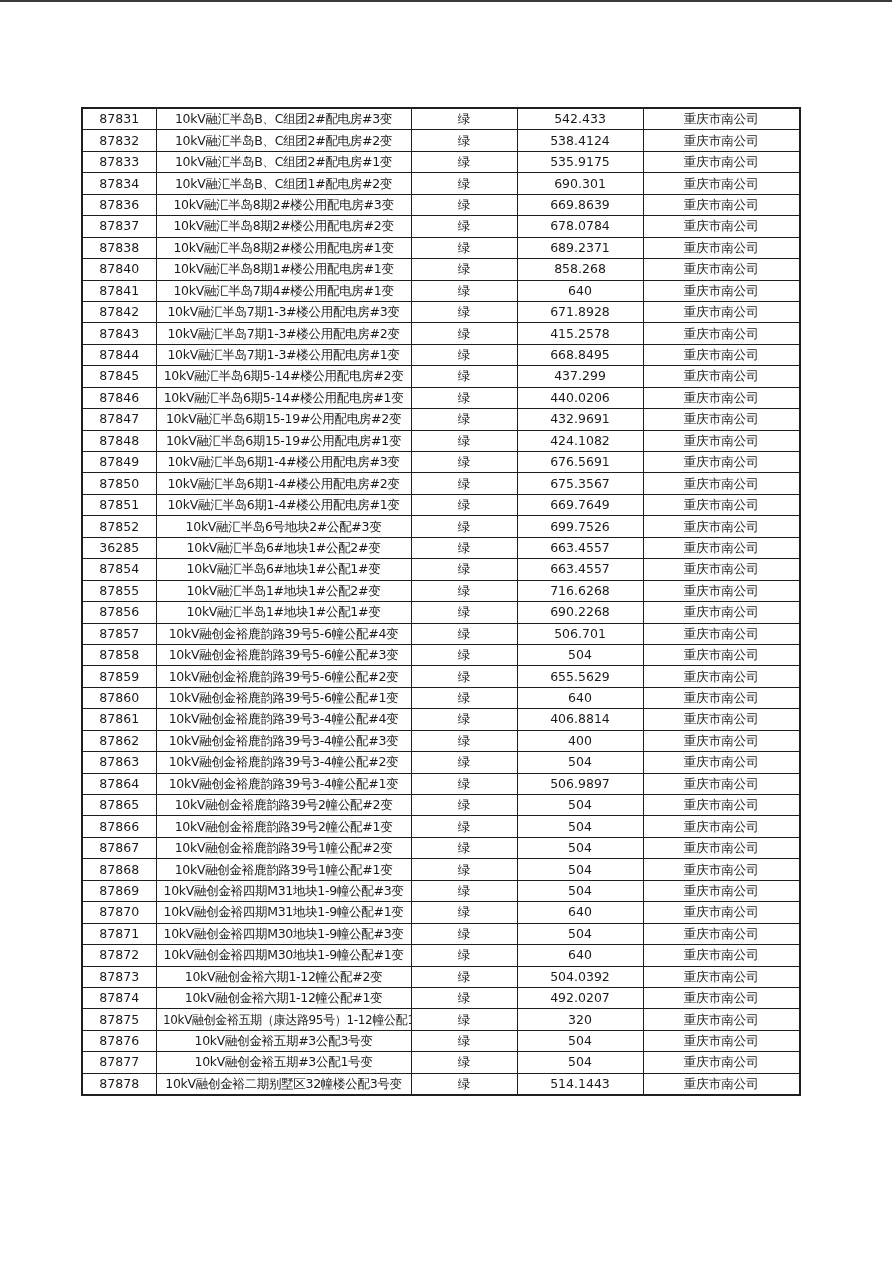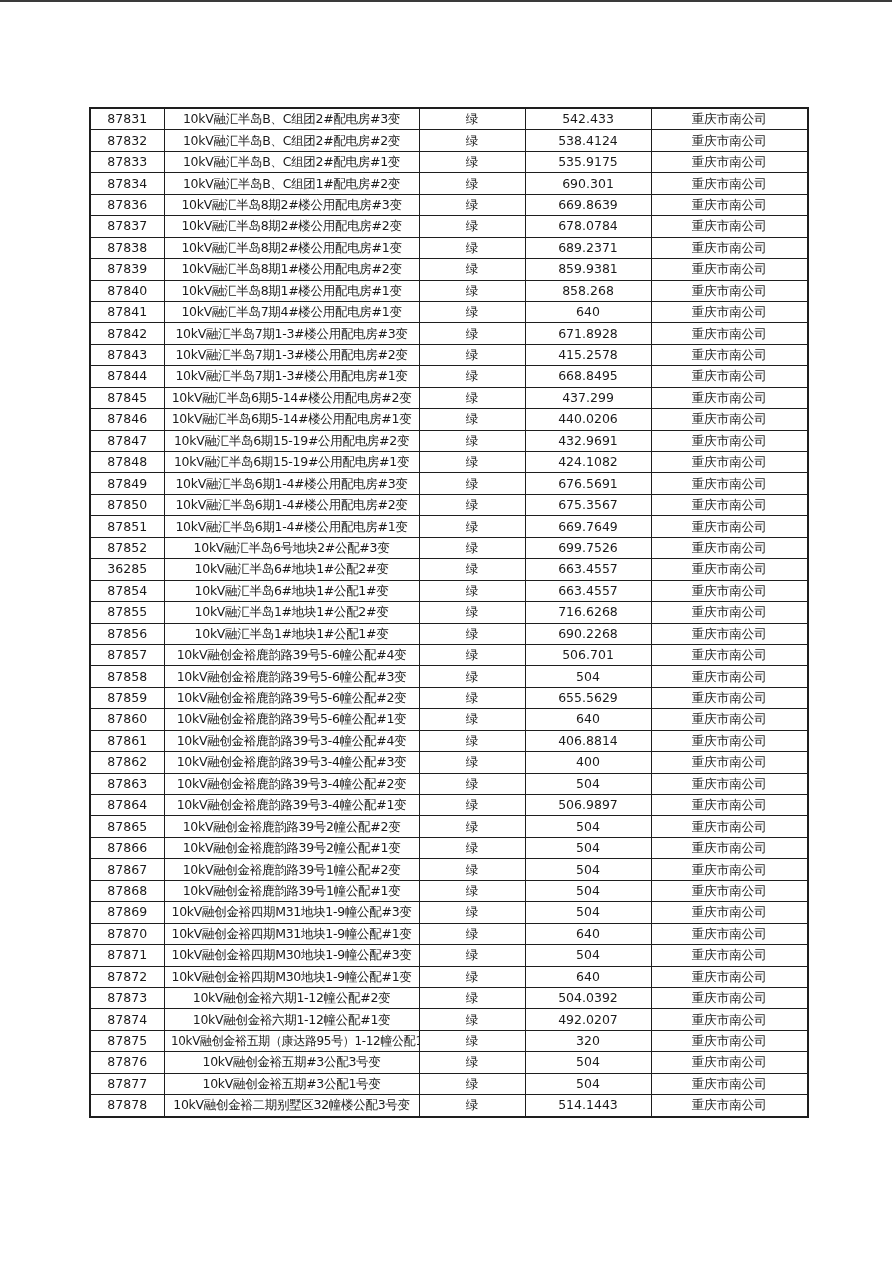--- a/index.html
+++ b/index.html
@@ -18,21 +18,21 @@
     .top-rule {
       position: absolute;
       left: 0;
       top: 0;
       width: 892px;
       height: 2px;
       background: #3a3a3a;
     }
     .sheet-table {
       position: absolute;
-      left: 89px;
+      left: 81px;
       top: 107px;
       border-collapse: collapse;
       table-layout: fixed;
       width: 720px;
     }
     .sheet-table td {
       border: 1px solid #1e1e1e;
       height: 20.45px;
       padding: 0;
       font-size: 12.5px;
@@ -112,27 +112,20 @@
         <td>重庆市南公司</td>
       </tr>
       <tr>
         <td>87838</td>
         <td class="name-cell"><span>10kV融汇半岛8期2#楼公用配电房#1变</span></td>
         <td>绿</td>
         <td>689.2371</td>
         <td>重庆市南公司</td>
       </tr>
       <tr>
-        <td>87839</td>
-        <td class="name-cell"><span>10kV融汇半岛8期1#楼公用配电房#2变</span></td>
-        <td>绿</td>
-        <td>859.9381</td>
-        <td>重庆市南公司</td>
-      </tr>
-      <tr>
         <td>87840</td>
         <td class="name-cell"><span>10kV融汇半岛8期1#楼公用配电房#1变</span></td>
         <td>绿</td>
         <td>858.268</td>
         <td>重庆市南公司</td>
       </tr>
       <tr>
         <td>87841</td>
         <td class="name-cell"><span>10kV融汇半岛7期4#楼公用配电房#1变</span></td>
         <td>绿</td>

